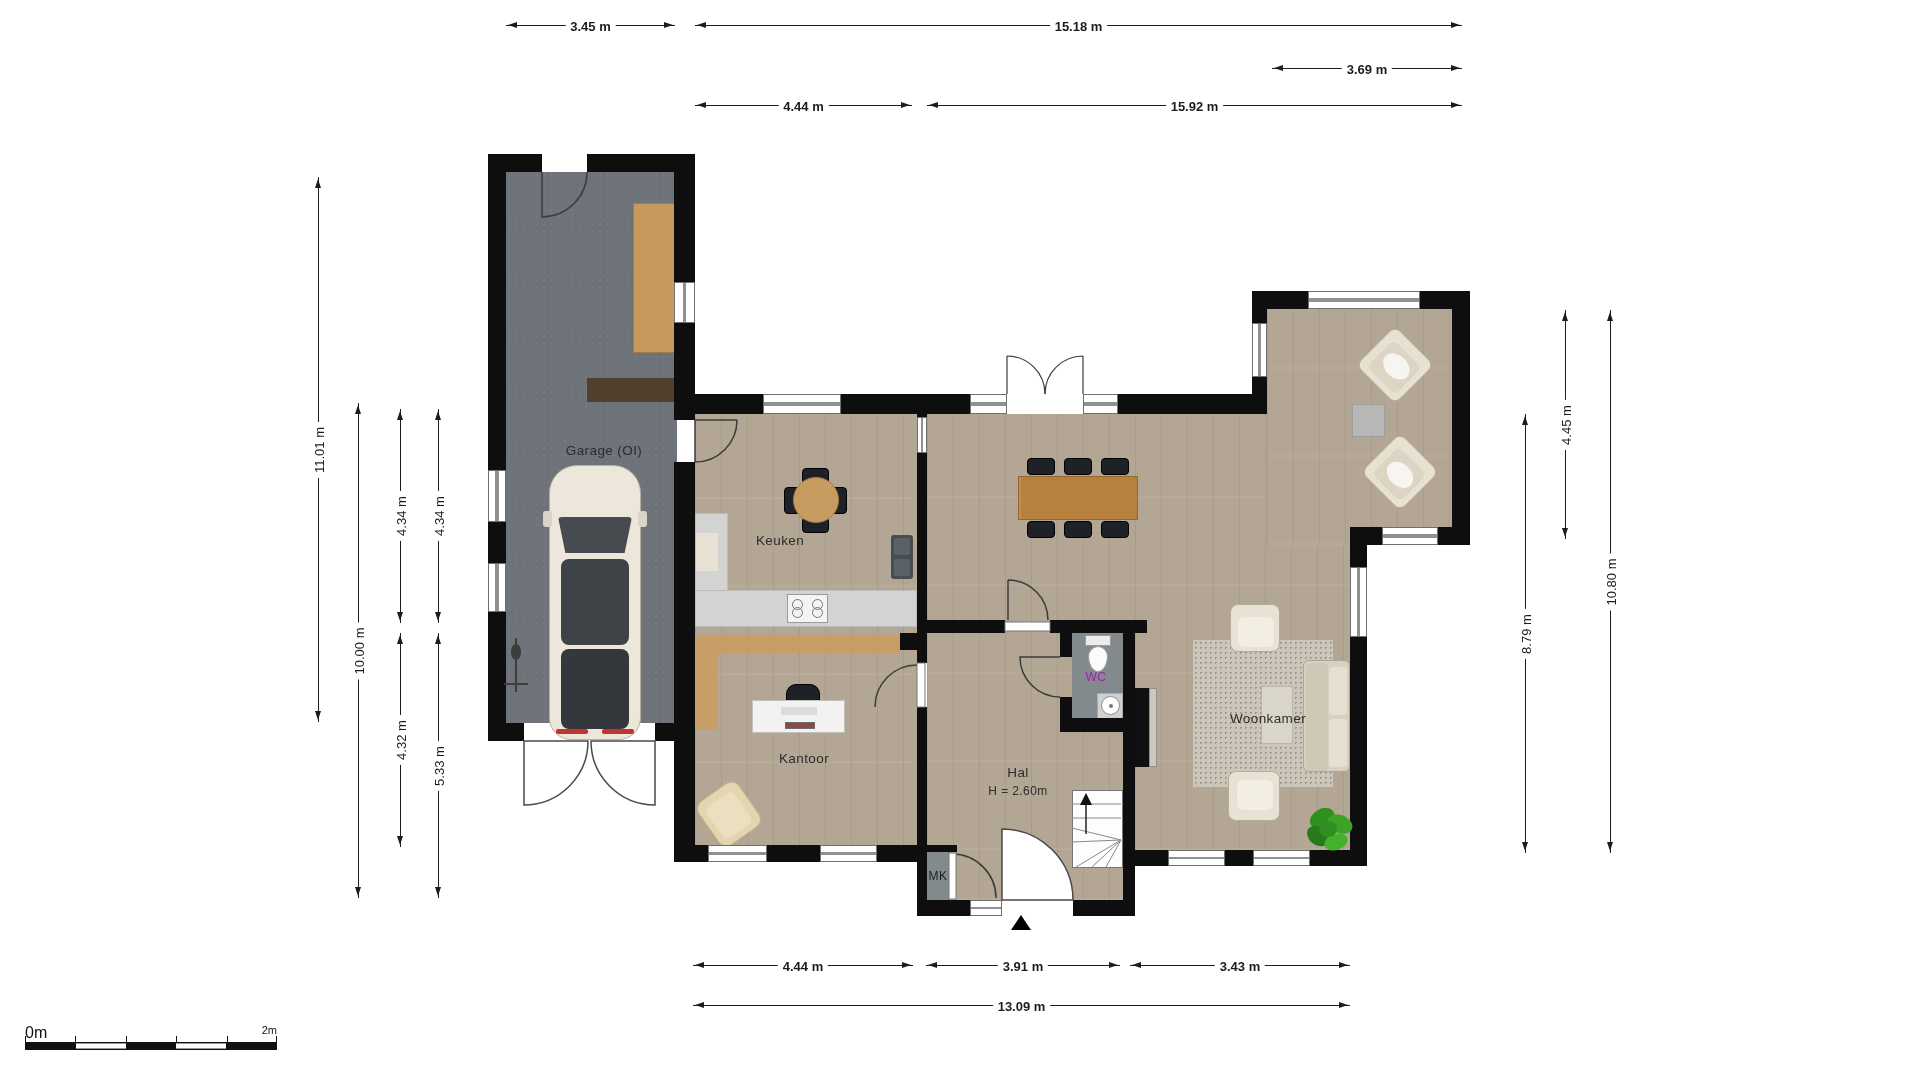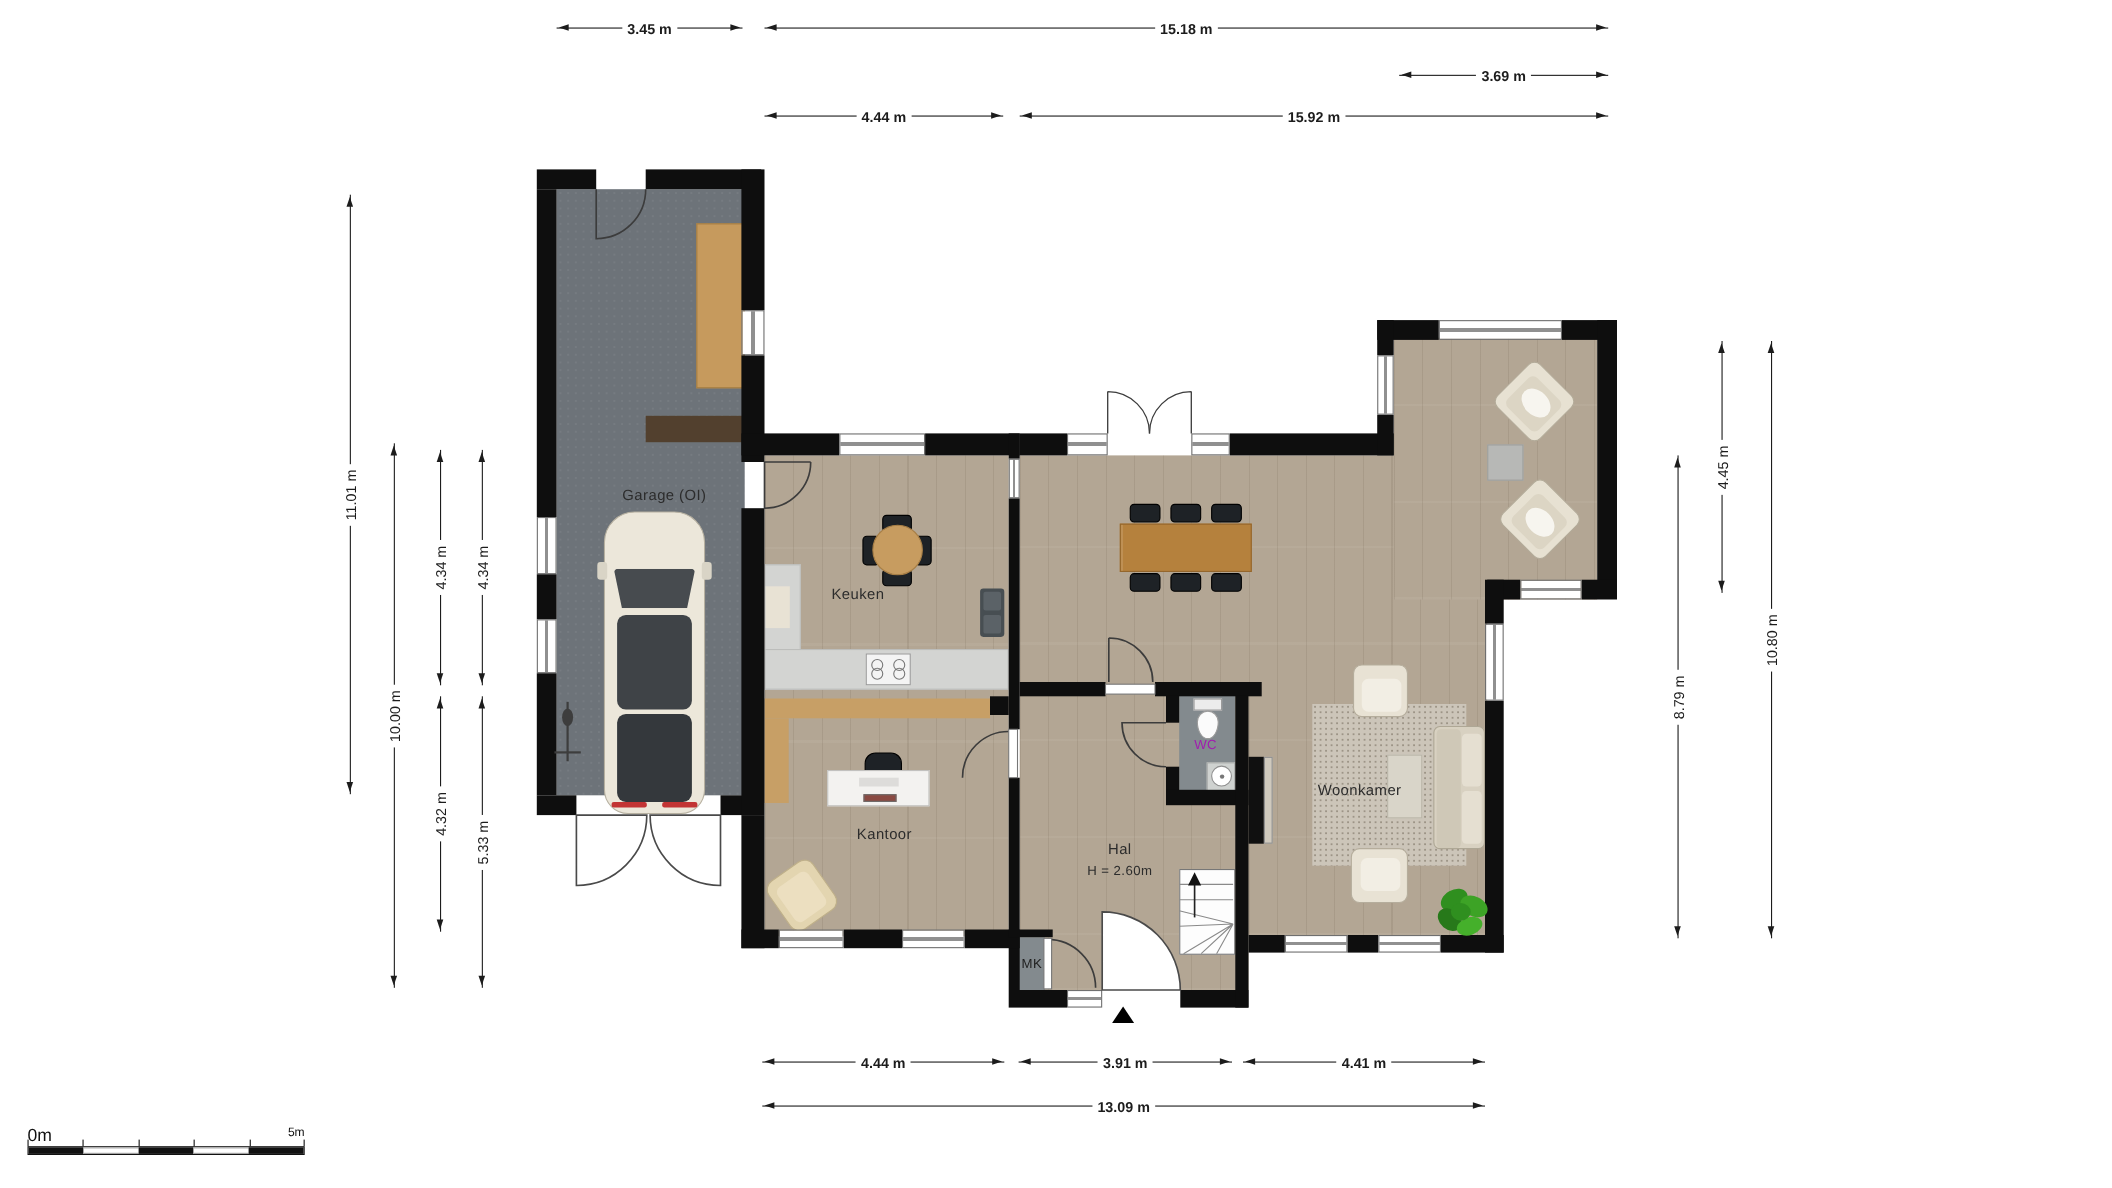--- a/index.html
+++ b/index.html
@@ -240,21 +240,21 @@
       <ellipse cx="1328" cy="829" rx="9" ry="8" fill="#2f8f1f"></ellipse>
     </g>
   </svg>
 
   <div class="room-label" style="left:604px;top:450px;">Garage (OI)</div>
   <div class="room-label" style="left:780px;top:540px;">Keuken</div>
   <div class="room-label" style="left:804px;top:758px;">Kantoor</div>
   <div class="room-label" style="left:1018px;top:772px;">Hal</div>
   <div class="room-label small" style="left:1018px;top:791px;">H = 2.60m</div>
   <div class="room-label small" style="left:1096px;top:677px;color:#a21caf;">WC</div>
-  <div class="room-label" style="left:1236px;top:718px;text-align:center;">Woonkamer</div>
+  <div class="room-label" style="left:1268px;top:718px;text-align:center;">Woonkamer</div>
   <div class="room-label small" style="left:938px;top:876px;color:#1e1e1e;">MK</div>
 
   <div class="dim-h" style="left:506px;top:25px;width:169px;">
       <span class="dim-label">3.45 m</span>
     </div>
   <div class="dim-h" style="left:695px;top:25px;width:767px;">
       <span class="dim-label">15.18 m</span>
     </div>
   <div class="dim-h" style="left:1272px;top:68px;width:190px;">
       <span class="dim-label">3.69 m</span>
@@ -295,29 +295,29 @@
       <span class="dim-label-v">10.80 m</span>
     </div>
 
   <div class="dim-h" style="left:693px;top:965px;width:220px;">
       <span class="dim-label">4.44 m</span>
     </div>
   <div class="dim-h" style="left:926px;top:965px;width:194px;">
       <span class="dim-label">3.91 m</span>
     </div>
   <div class="dim-h" style="left:1130px;top:965px;width:220px;">
-      <span class="dim-label">4.41 m</span>
+      <span class="dim-label">3.43 m</span>
     </div>
   <div class="dim-h" style="left:693px;top:1005px;width:657px;">
       <span class="dim-label">13.09 m</span>
     </div>
 
   <div style="position:absolute;left:25px;top:1042px;width:252px;height:8px;">
     <span style="position:absolute;left:0;top:-18px;font-size:16px;color:#111;">0m</span>
-    <span style="position:absolute;right:0;top:-18px;font-size:11px;color:#111;">5m</span>
+    <span style="position:absolute;right:0;top:-18px;font-size:11px;color:#111;">2m</span>
     <div style="position:absolute;inset:0;border:1px solid #111;display:flex;box-sizing:border-box;">
       <div style="flex:1;background:#111;"></div>
       <div style="flex:1;background:#fff;border-top:1px solid #999;border-bottom:1px solid #999;box-sizing:border-box;"></div>
       <div style="flex:1;background:#111;"></div>
       <div style="flex:1;background:#fff;border-top:1px solid #999;border-bottom:1px solid #999;box-sizing:border-box;"></div>
       <div style="flex:1;background:#111;"></div>
     </div>
     <div style="position:absolute;left:0;top:-6px;width:1px;height:6px;background:#111;"></div>
     <div style="position:absolute;left:50px;top:-6px;width:1px;height:6px;background:#111;"></div>
     <div style="position:absolute;left:101px;top:-6px;width:1px;height:6px;background:#111;"></div>

